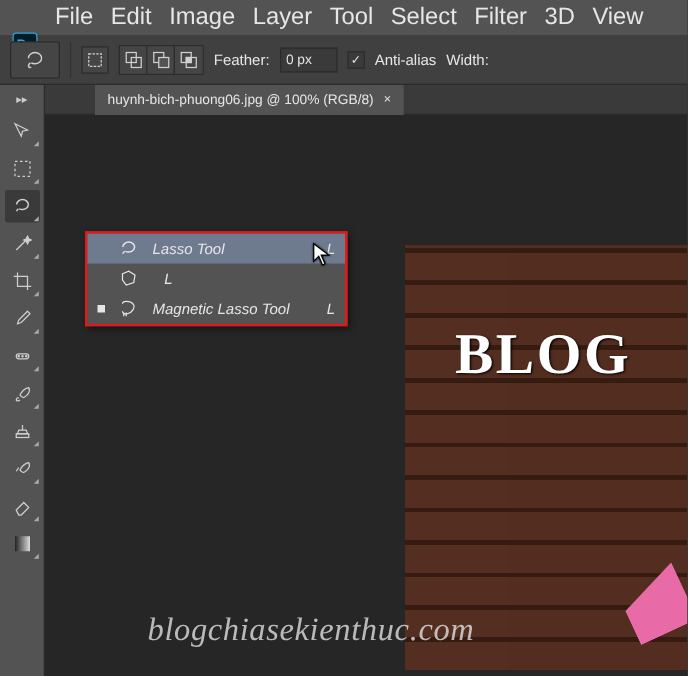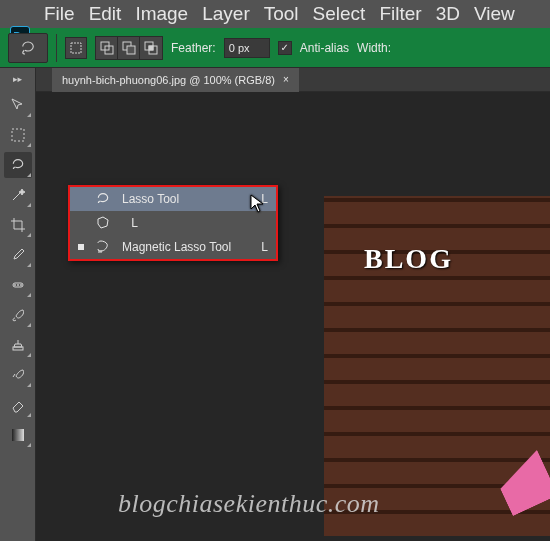--- a/index.html
+++ b/index.html
@@ -27,21 +27,21 @@
     background: #001d26;
     border: 1px solid #2aa7de;
     border-radius: 3px;
     display: flex; align-items: center; justify-content: center;
     font-weight: bold; color: #2aa7de; font-size: 11px; margin-top: 43px;
   }
   .menubar .menu-item { font-size: 19px; cursor: default; }
   
   .optionsbar {
     height: 40px;
-    background: #15803d;
+    background: #404040;
     border-bottom: 1px solid #2b2b2b;
     display: flex;
     align-items: center;
     gap: 8px;
     padding-left: 8px;
   }
   .tool-indicator {
     width: 40px; height: 30px;
     border: 1px solid #2b2b2b;
     background: #454545;
@@ -77,21 +77,21 @@
   .workspace {
     position: absolute;
     left: 36px; top: 68px; right: 0; bottom: 0;
     background: #262626;
   }
   .tab-strip {
     height: 24px;
     background: #3a3a3a;
     display:flex;align-items:center;
     border-bottom:1px solid #2b2b2b;
-    padding-left:16px;
+    padding-left:40px;
   }
   .tab {
     height:24px; padding:0 10px;
     background:#535353;
     display:flex;align-items:center;gap:8px;
     font-size:11px;color:#e6e6e6;
   }
   .tab .close { font-size:10px; cursor:default;}
   .canvas-bg {
     position:absolute; left:0; top:24px; right:0; bottom:0;
@@ -106,23 +106,23 @@
   }
   .brick-layer {
     position:absolute; inset:0;
     background:
       repeating-linear-gradient(0deg,#5a3628 0 22px,#3a2218 22px 26px),
       repeating-linear-gradient(90deg,#6b3f2e 0 40px,#3a2218 40px 44px);
     opacity:0.9;
     filter: contrast(1.1) brightness(0.95);
   }
   .blog-text {
-    position:absolute; top:47px; left:40px;
+    position:absolute; top:60px; left:40px;
     font-family: "Comic Sans MS", cursive, serif;
-    font-size:28px; color:#fff; font-weight:bold;
+    font-size:46px; color:#fff; font-weight:bold;
     letter-spacing:2px;
     text-shadow:1px 1px 2px #000;
   }
   .pink-shape{
     position:absolute; bottom:28px; right:0;
     width:50px;height:50px;
     background:#e86aa6;
     transform:rotate(-25deg);
     clip-path:polygon(0 40%,100% 0,100% 100%,0 100%);
   }
@@ -168,20 +168,21 @@
     z-index:20;
   }
   .flyout-item {
     height:24px;
     display:flex;align-items:center;
     padding:0 8px;
     gap:10px;
     font-size:12px;
     color:#e6e6e6;
     background:#535353;
+    font-style:italic;
   }
   .flyout-item.highlight { background:#6e7b8f; }
   .flyout-item .dot { width:6px;height:6px;background:#e6e6e6; }
   .flyout-item .spacer-dot { width:6px;height:6px;}
   .flyout-item .icon-slot { width:18px; display:flex;align-items:center;justify-content:center;}
   .flyout-item .name { flex:1; }
   .flyout-item .key { width:16px; text-align:right; }
   .cursor {
     position:absolute;
     left:250px; top:194px;

